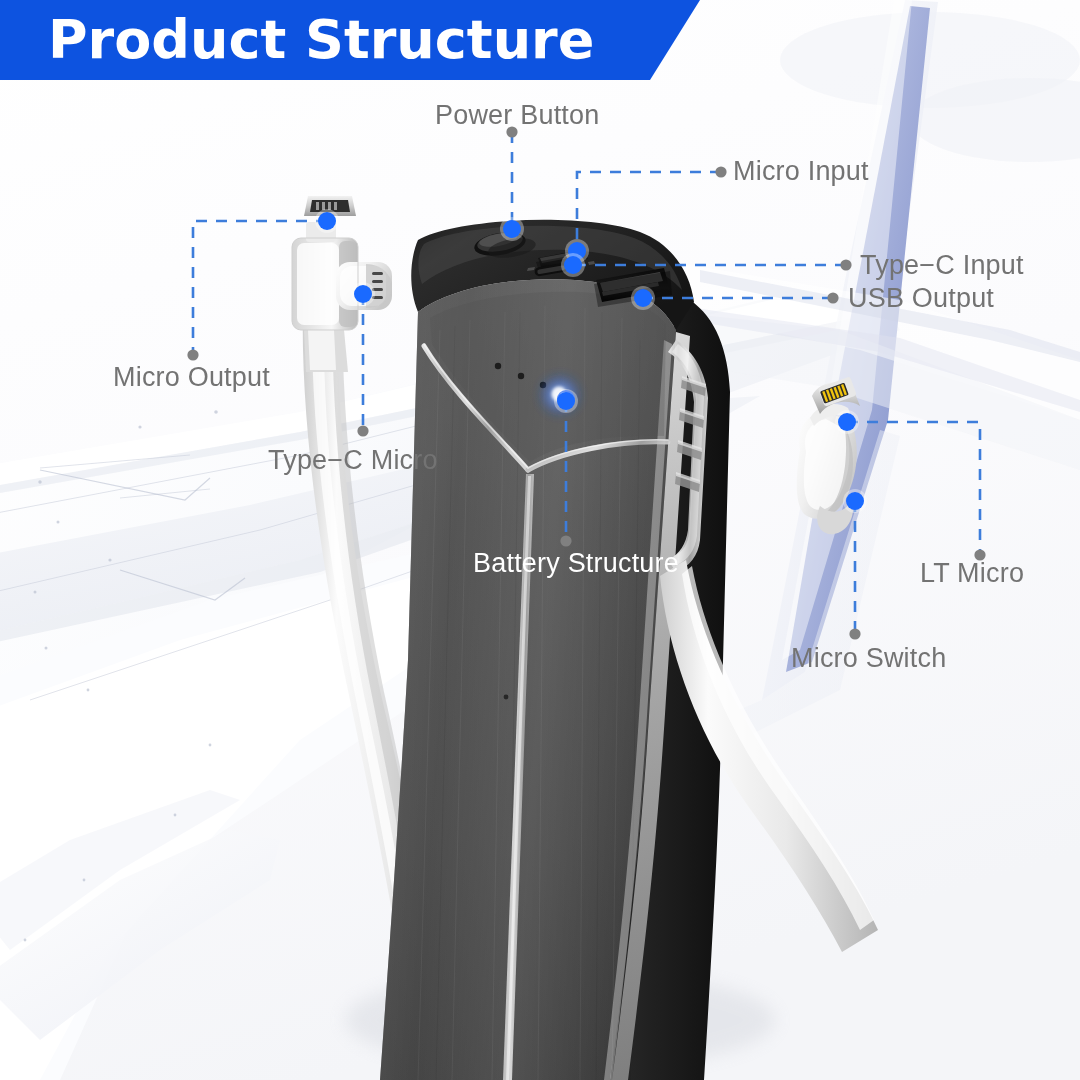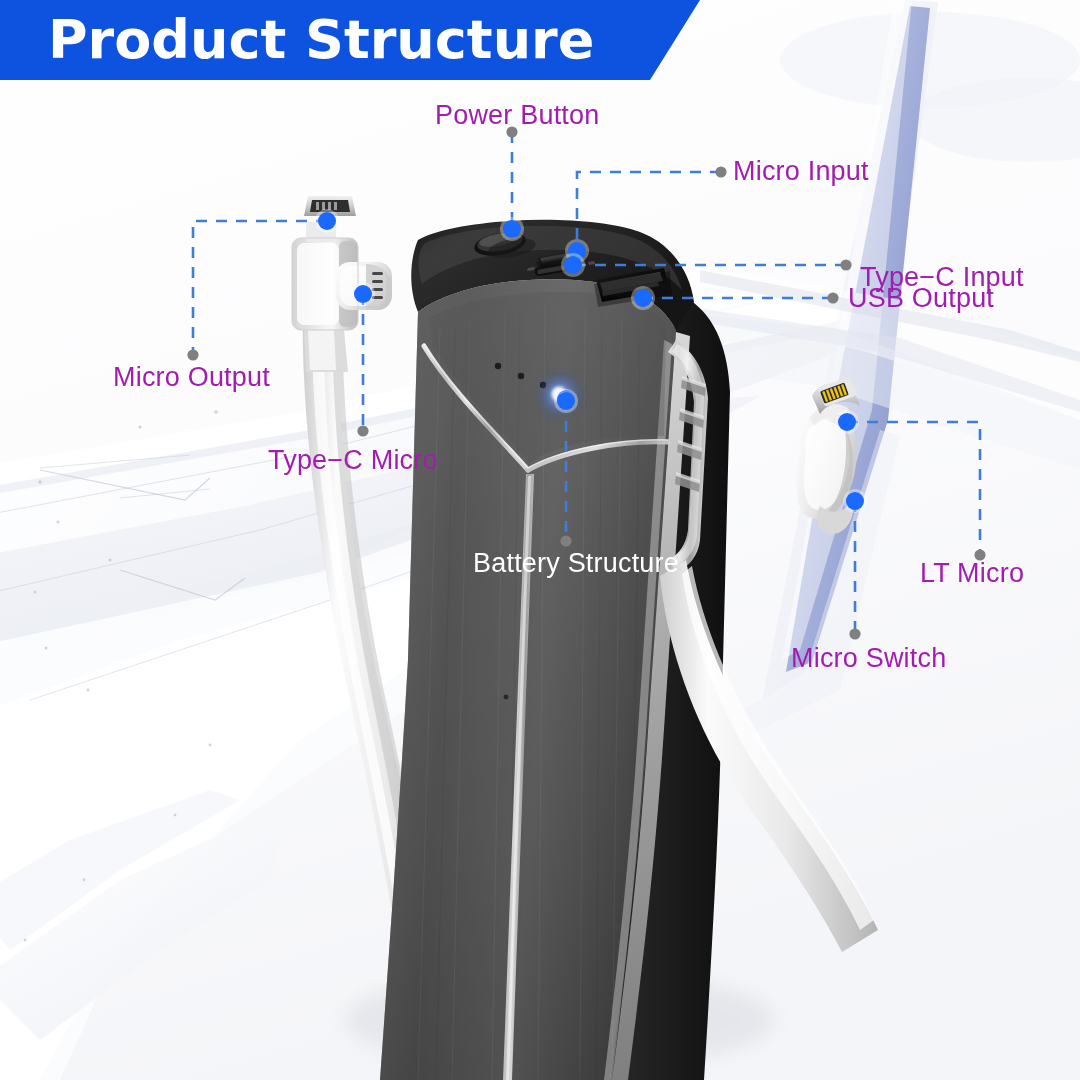--- a/index.html
+++ b/index.html
@@ -40,21 +40,21 @@
   
   .product-svg { position:absolute; inset:0; width:1080px; height:1080px; z-index:10; }
 
   
   .callout-svg { position:absolute; inset:0; width:1080px; height:1080px; z-index:20; }
 
   
   .label {
     position:absolute;
     font-size:27px;
-    color:#a21caf;
+    color:#737373;
     white-space:nowrap;
     font-family:"Liberation Sans", sans-serif;
     z-index:25;
     letter-spacing:0.2px;
   }
   .label.light { color:#ffffff; }
 </style>
 </head>
 <body>
 
@@ -491,21 +491,21 @@
         <path d="M855,501 L855,634" fill="none" stroke="#3d7ddb" stroke-width="2.6" stroke-dasharray="11 9" stroke-linecap="butt"></path>
         <circle cx="855" cy="501" r="12" fill="#ffffff" opacity="0.35"></circle>
         <circle cx="855" cy="501" r="9" fill="#1a6aff"></circle>
         <circle cx="855" cy="634" r="5.6" fill="#808080"></circle>
       </g>
   </svg>
 
   <div id="labels">
       <div class="label" style="left: 435px; top: 100px;">Power Button</div>
       <div class="label" style="left: 733px; top: 156px;">Micro Input</div>
-      <div class="label" style="left: 860px; top: 250px; margin-top: 12px;">Type−C Input</div>
+      <div class="label" style="left: 860px; top: 250px;">Type−C Input</div>
       <div class="label" style="left: 848px; top: 283px;">USB Output</div>
       <div class="label" style="left: 113px; top: 362px; text-align: right;">Micro Output</div>
       <div class="label" style="left: 268px; top: 445px;">Type−C Micro</div>
       <div class="label light" style="left: 473px; top: 548px;">Battery Structure</div>
       <div class="label" style="left: 920px; top: 558px;">LT Micro</div>
       <div class="label" style="left: 791px; top: 643px;">Micro Switch</div>
     </div>
 
 </div>
 

